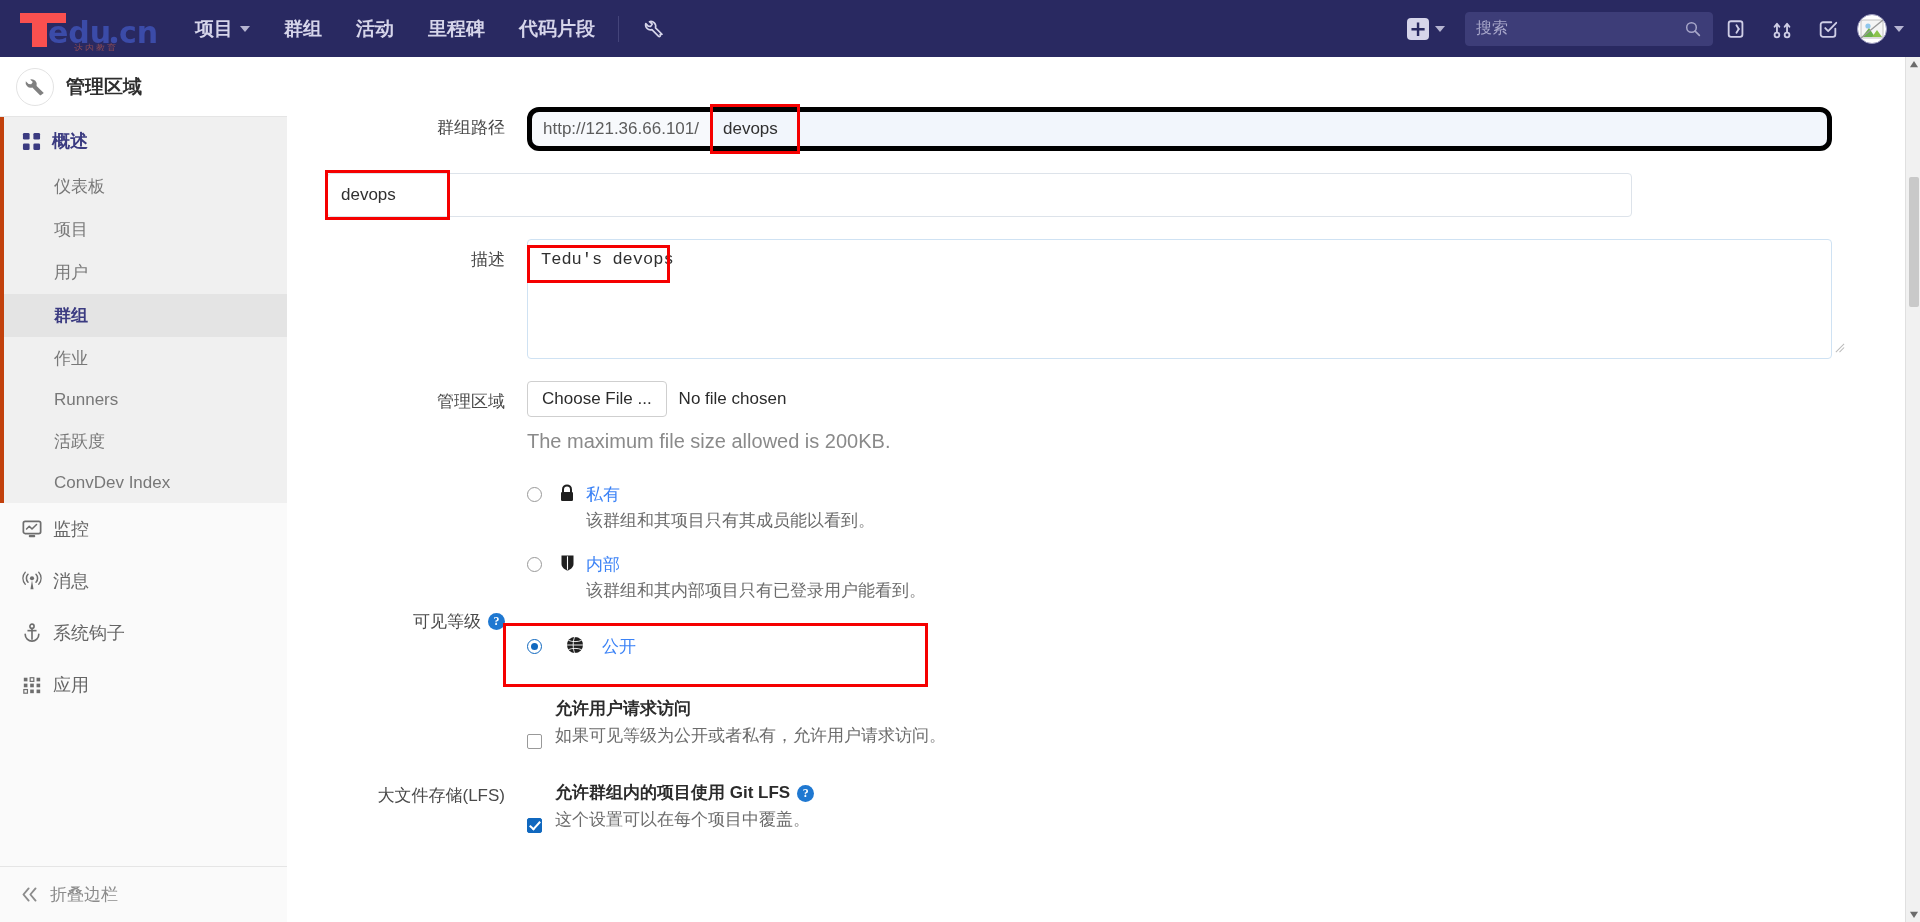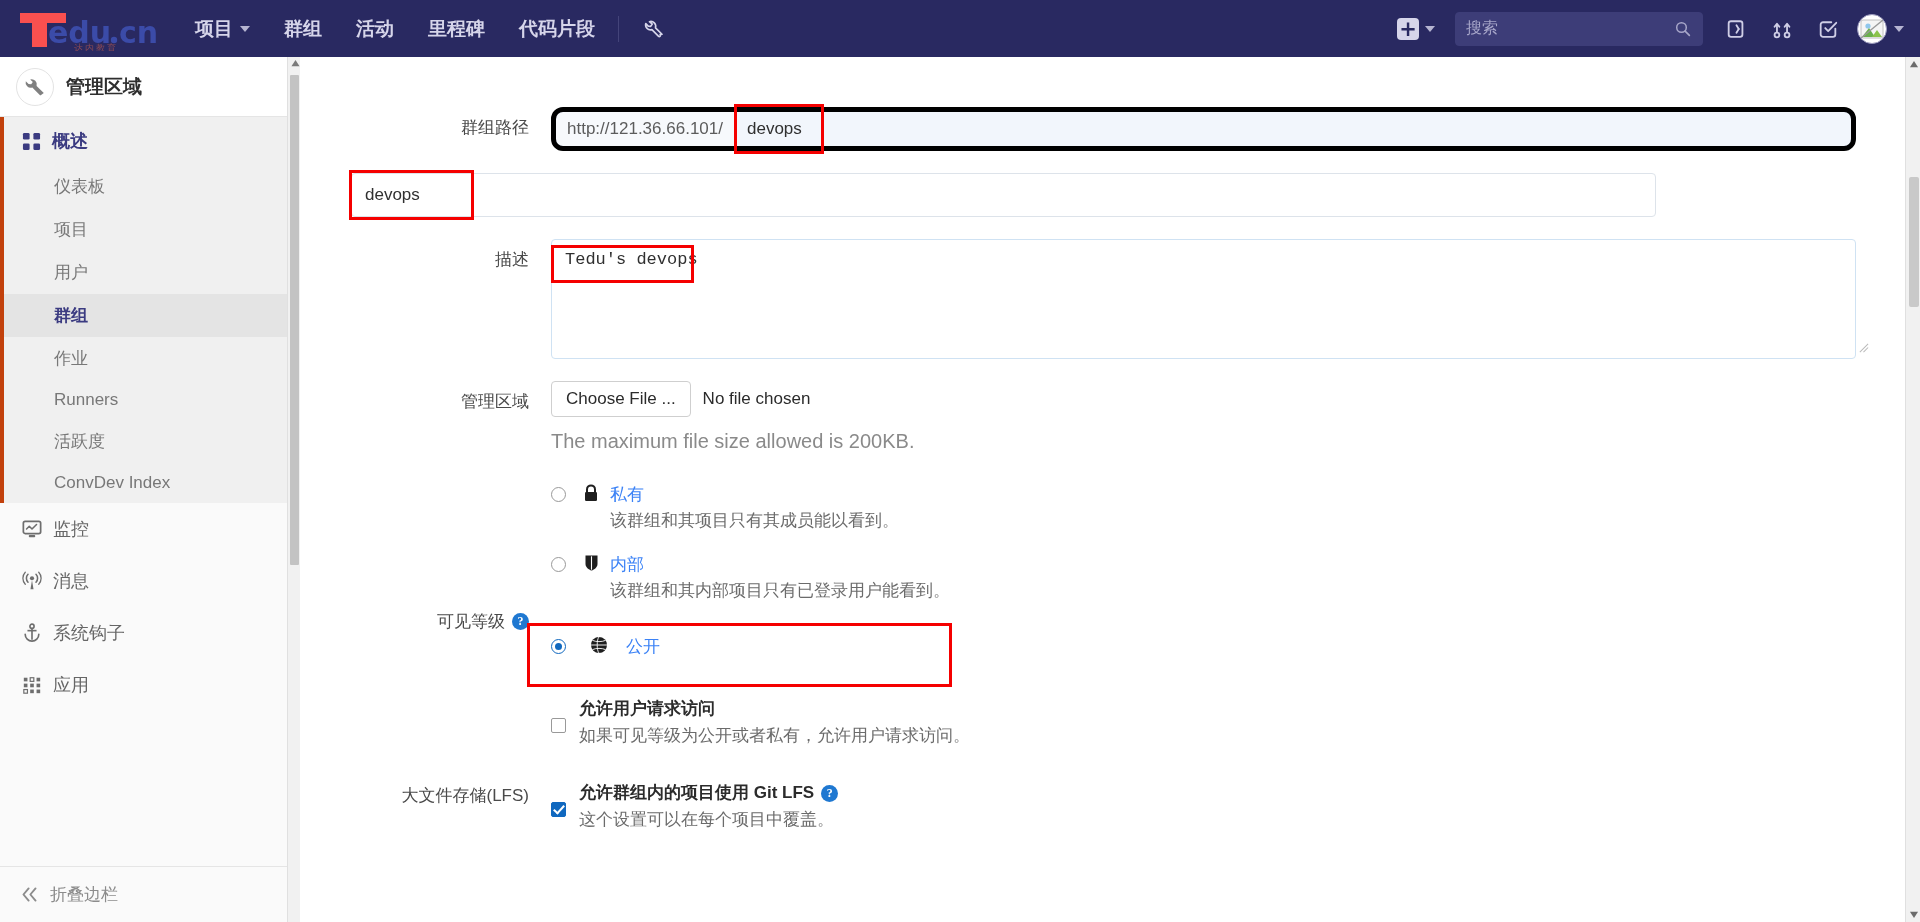--- a/index.html
+++ b/index.html
@@ -32,21 +32,21 @@
     display: flex; align-items: center; gap: 6px; padding: 0 12px; height: 57px; cursor: pointer;
   }
   .plus-sq {
     width: 22px; height: 22px; border-radius: 4px; background: #d6d5ea;
     display: flex; align-items: center; justify-content: center;
     color: #292961; font-size: 21px; font-weight: bold; line-height: 18px;
     font-family: "DejaVu Sans", sans-serif;
   }
   #search-box {
     width: 248px; height: 34px; background: #3d3d78; border-radius: 4px;
-    display: flex; align-items: center; padding: 0 10px; margin-left: 8px; margin-right: 10px;
+    display: flex; align-items: center; padding: 0 10px; margin-left: 8px; margin-right: 0;
     border: 1px solid #3d3d78; cursor: text;
   }
   #search-input-txt { flex: 1; color: #a7a6c9; font-size: 16px; }
   .hdr-icon { width: 46px; height: 57px; display: flex; align-items: center; justify-content: center; cursor: pointer; }
   #avatar-wrap { display: flex; align-items: center; gap: 7px; padding-left: 6px; padding-right: 4px; cursor: pointer; }
   #avatar {
     width: 30px; height: 30px; border-radius: 50%; overflow: hidden;
     border: 1px solid #9a99bd; background: #fff; display:flex; align-items:center; justify-content:center;
   }
 
@@ -91,21 +91,21 @@
     position: absolute; top: 57px; left: 287px; width: 13px; height: 865px;
     background: #f1f1f1; border-left: 1px solid #e0e0e0;
   }
   #sb-thumb {
     position: absolute; top: 18px; left: 2px; width: 9px; height: 490px;
     background: #c3c3c3; border-radius: 1px; cursor: grab;
   }
 
   
   #main {
-    position: absolute; top: 57px; left: 311px; width: 1604px; height: 865px;
+    position: absolute; top: 57px; left: 287px; width: 1604px; height: 865px;
     background: #fff; overflow: hidden;
   }
   #main-inner { padding: 50px 40px 0 40px; position: relative; }
   .frow { display: flex; margin-bottom: 22px; }
   .flabel {
     width: 200px; text-align: right; padding-right: 22px; padding-top: 9px;
     font-size: 17px; color: #4a4a4a; flex: 0 0 auto;
   }
   .fctrl { flex: 1; position: relative; }
 
@@ -153,21 +153,21 @@
   .radio.checked { border: 1px solid #1068bf; background: #fff; position: relative; }
   .radio.checked::after {
     content: ""; position: absolute; top: 3px; left: 3px; width: 7px; height: 7px;
     border-radius: 50%; background: #1068bf;
   }
   .r-icon { width: 22px; margin-left: 14px; margin-top: 1px; flex: 0 0 auto; display:flex; justify-content:center; }
   .r-body { margin-left: 8px; }
   .r-title { font-size: 17px; color: #3b82f6; line-height: 24px; }
   .r-desc { font-size: 17px; color: #6b6b6b; line-height: 25px; margin-top: 1px; }
 
-  .cb-row { display: flex; align-items: center; margin-bottom: 6px; }
+  .cb-row { display: flex; align-items: flex-end; margin-bottom: 6px; }
   .cb {
     width: 15px; height: 15px; border: 1px solid #999; border-radius: 2px;
     background: #fff; margin-top: 4px; flex: 0 0 auto; cursor: pointer;
   }
   .cb.checked { background: #1068bf; border-color: #1068bf; position: relative; }
   .cb.checked::after {
     content: ""; position: absolute; left: 4px; top: 0px; width: 4px; height: 9px;
     border: solid #fff; border-width: 0 2px 2px 0; transform: rotate(42deg);
   }
   .cb-body { margin-left: 13px; }

